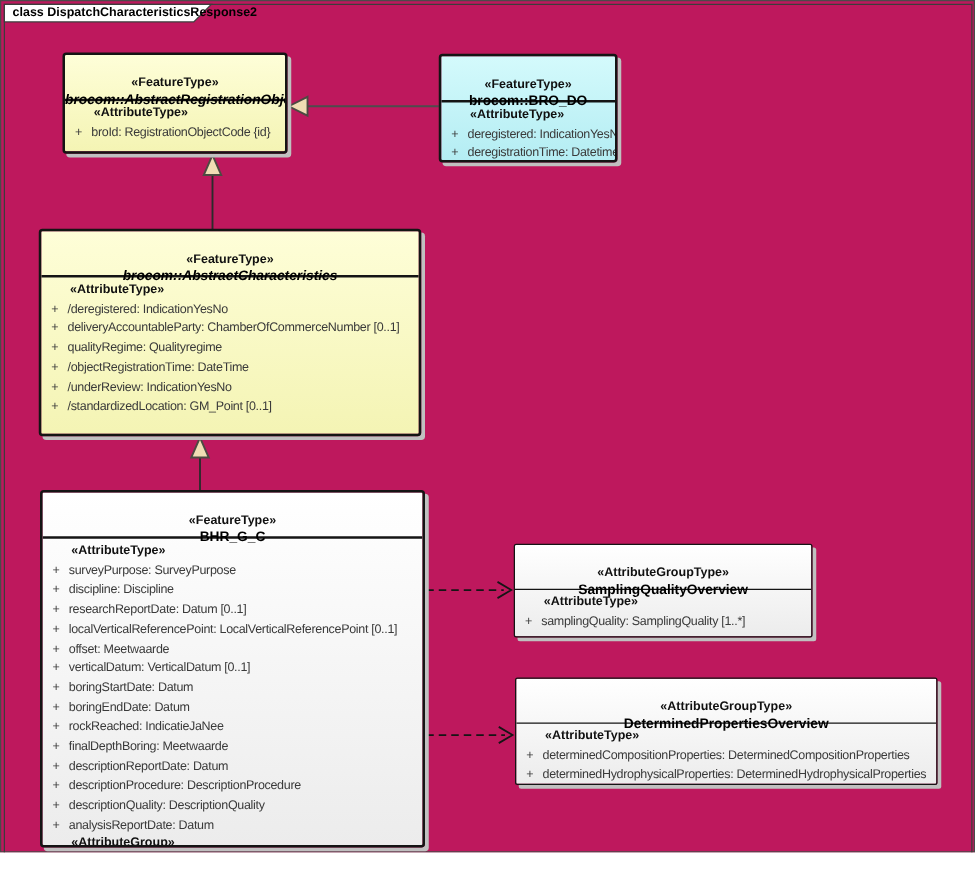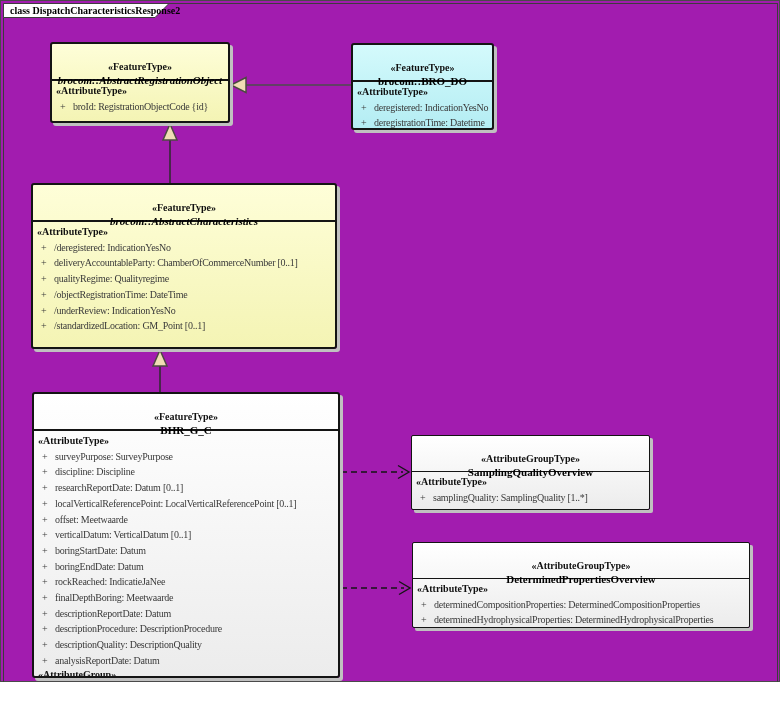--- a/index.html
+++ b/index.html
@@ -1,32 +1,32 @@
 <!DOCTYPE html>
 <html><head>
 <meta charset="utf-8">
 <style>
   html,body{margin:0;padding:0;background:#fff;}
-  #canvas{position:relative;width:780px;height:682px;background:#a21caf;
+  #canvas{position:relative;width:780px;height:682px;background:#be185d;
           box-shadow:inset 0 0 0 1px #4a4a4a;overflow:hidden;
-          font-family:Liberation Serif, serif;}
+          font-family:Liberation Sans, sans-serif;}
   #frame{position:absolute;left:3px;top:3px;width:773px;height:686px;
          border:1px solid #3c3c3c;}
   #tab-text{position:absolute;left:10px;top:5px;font-size:10px;font-weight:bold;color:#000;}
   svg.overlay{position:absolute;left:0;top:0;width:780px;height:701px;pointer-events:none;}
 
   .node{position:absolute;box-sizing:border-box;border:2px solid #141414;border-radius:3px;
         box-shadow:3px 3px 0 #c0c0c0;overflow:hidden;}
   .hdr{box-sizing:border-box;height:37px;border-bottom:2px solid #141414;
        text-align:center;padding-top:16px;}
   .hdr .st{display:block;font-size:10px;font-weight:600;color:#101010;line-height:13px;}
   .hdr .nm{display:block;font-size:11px;font-weight:bold;color:#000;line-height:15px;}
   .abstract .nm{font-style:italic;}
   .body{padding-top:3px;}
-  .lbl{font-size:10px;font-weight:bold;color:#101010;padding-left:4px;line-height:13.7px;
+  .lbl{font-size:10px;font-weight:bold;color:#101010;padding-left:23px;line-height:13.7px;
        white-space:nowrap;}
   .row{line-height:13.7px;white-space:nowrap;}
   .row .vis{display:inline-block;box-sizing:border-box;width:21px;padding-left:8px;
             font-size:10px;color:#3a3a3a;}
   .row .txt{font-size:10px;letter-spacing:-0.25px;color:#3a3a3a;margin-top:48px;}
 
   .yellow{background:linear-gradient(180deg,#FEFED8 0%,#F4F4B4 100%);}
   .cyan{background:linear-gradient(180deg,#D4FAFC 0%,#B4EDF3 100%);}
   .plain{background:linear-gradient(180deg,#FFFFFF 0%,#ECECEC 100%);}
 

